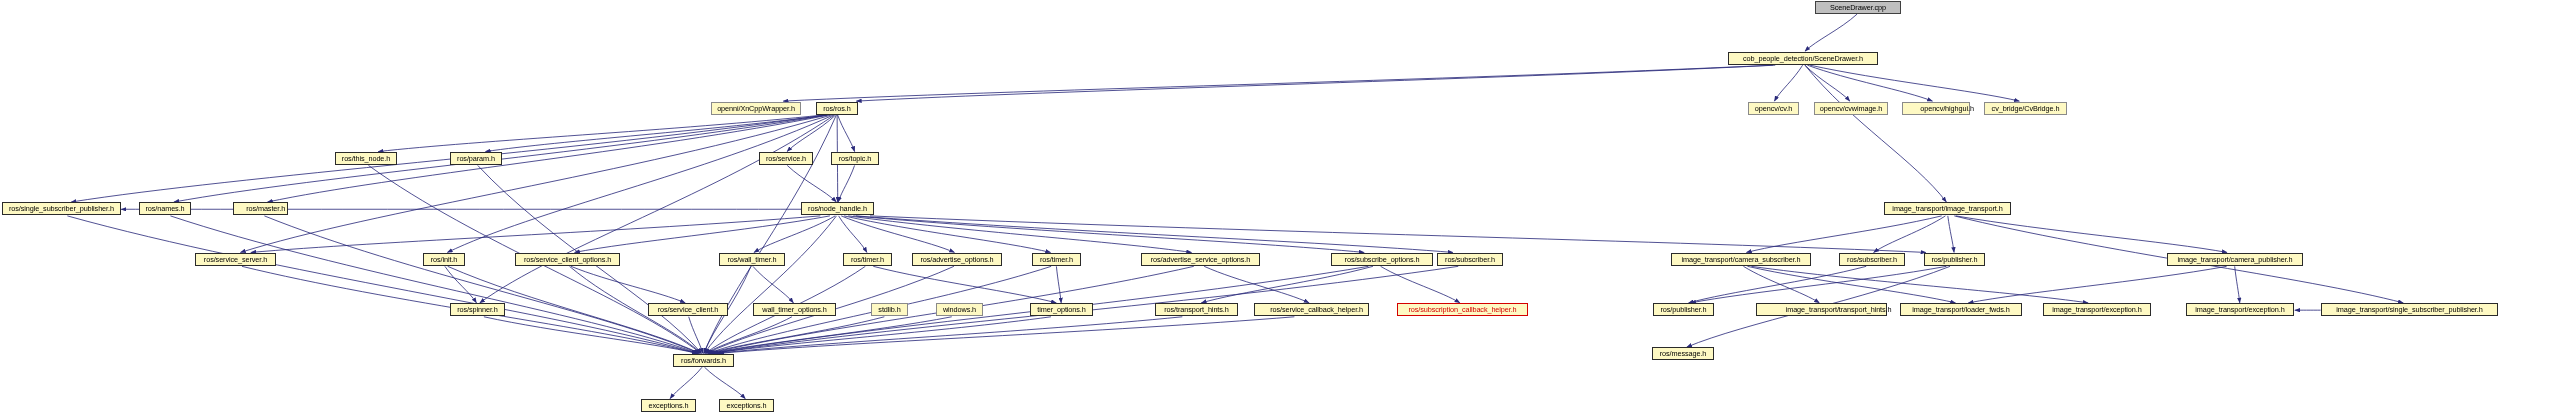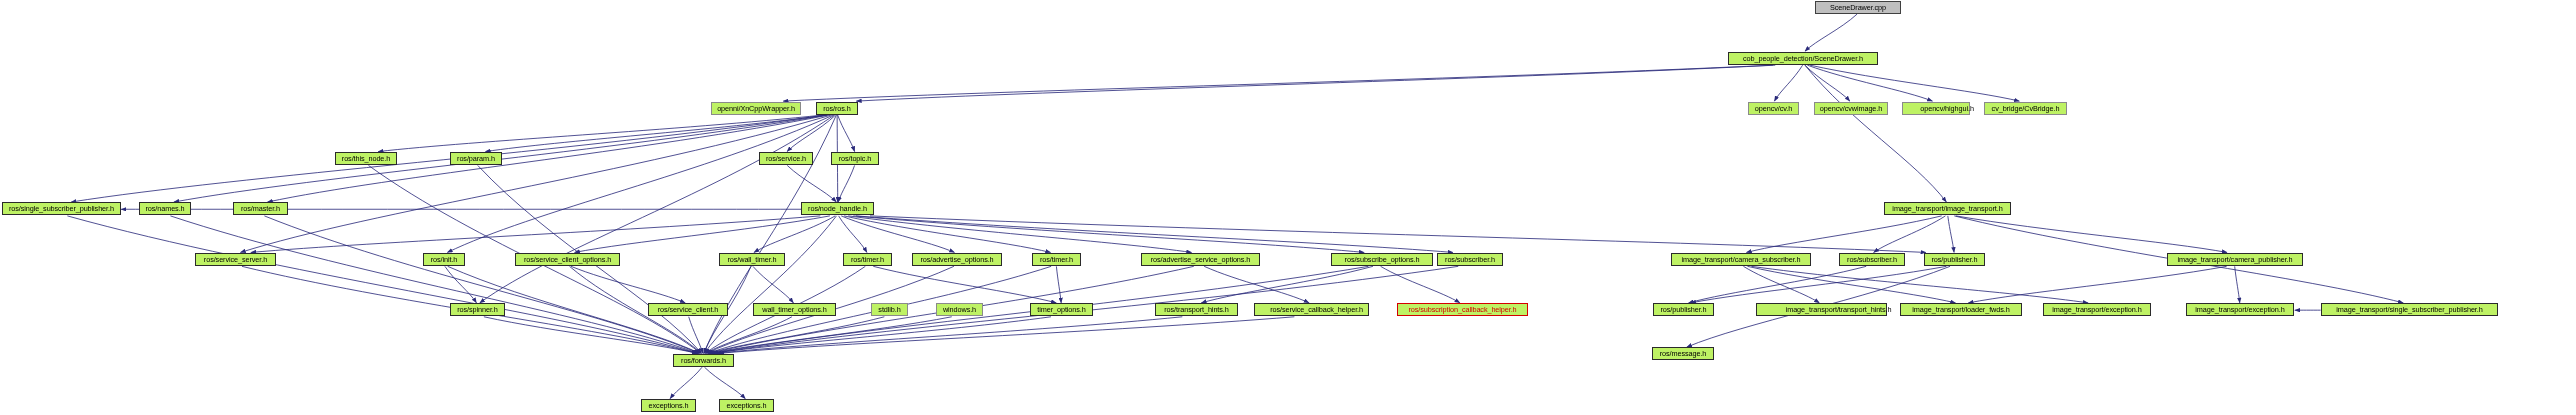--- a/index.html
+++ b/index.html
@@ -23,21 +23,21 @@
     height: 416px;
     pointer-events: none;
   }
   .node {
     position: absolute;
     box-sizing: border-box;
     display: flex;
     align-items: center;
     justify-content: center;
     height: 13.2px;
-    background: #bef264;
+    background: #fef9c3;
     border: 0.6px solid #8a8a8a;
     font-size: 7.3px;
     line-height: 1;
     color: #000000;
     white-space: nowrap;
     letter-spacing: -0.1px;
     padding: 0 1.9px;
     z-index: 5;
   }
   .node.strong {
@@ -187,21 +187,21 @@
       </div>
       <div class="node strong" style="left: 831px; top: 152px; width: 48px;">
         <span class="label">ros/topic.h</span>
       </div>
       <div class="node strong" style="left: 1.9px; top: 202px; width: 119px;">
         <span class="label">ros/single_subscriber_publisher.h</span>
       </div>
       <div class="node strong" style="left: 139px; top: 202px; width: 52px;">
         <span class="label">ros/names.h</span>
       </div>
-      <div class="node strong" style="left: 233px; top: 202px; width: 55px;">
+      <div class="node strong" style="left: 233px; top: 202px; width: 55px; justify-content: flex-end;">
         <span class="label">ros/master.h</span>
       </div>
       <div class="node strong" style="left: 801px; top: 202px; width: 73px;">
         <span class="label">ros/node_handle.h</span>
       </div>
       <div class="node strong" style="left: 1884px; top: 202px; width: 127px;">
         <span class="label">image_transport/image_transport.h</span>
       </div>
       <div class="node strong" style="left: 195px; top: 253px; width: 81px;">
         <span class="label">ros/service_server.h</span>

